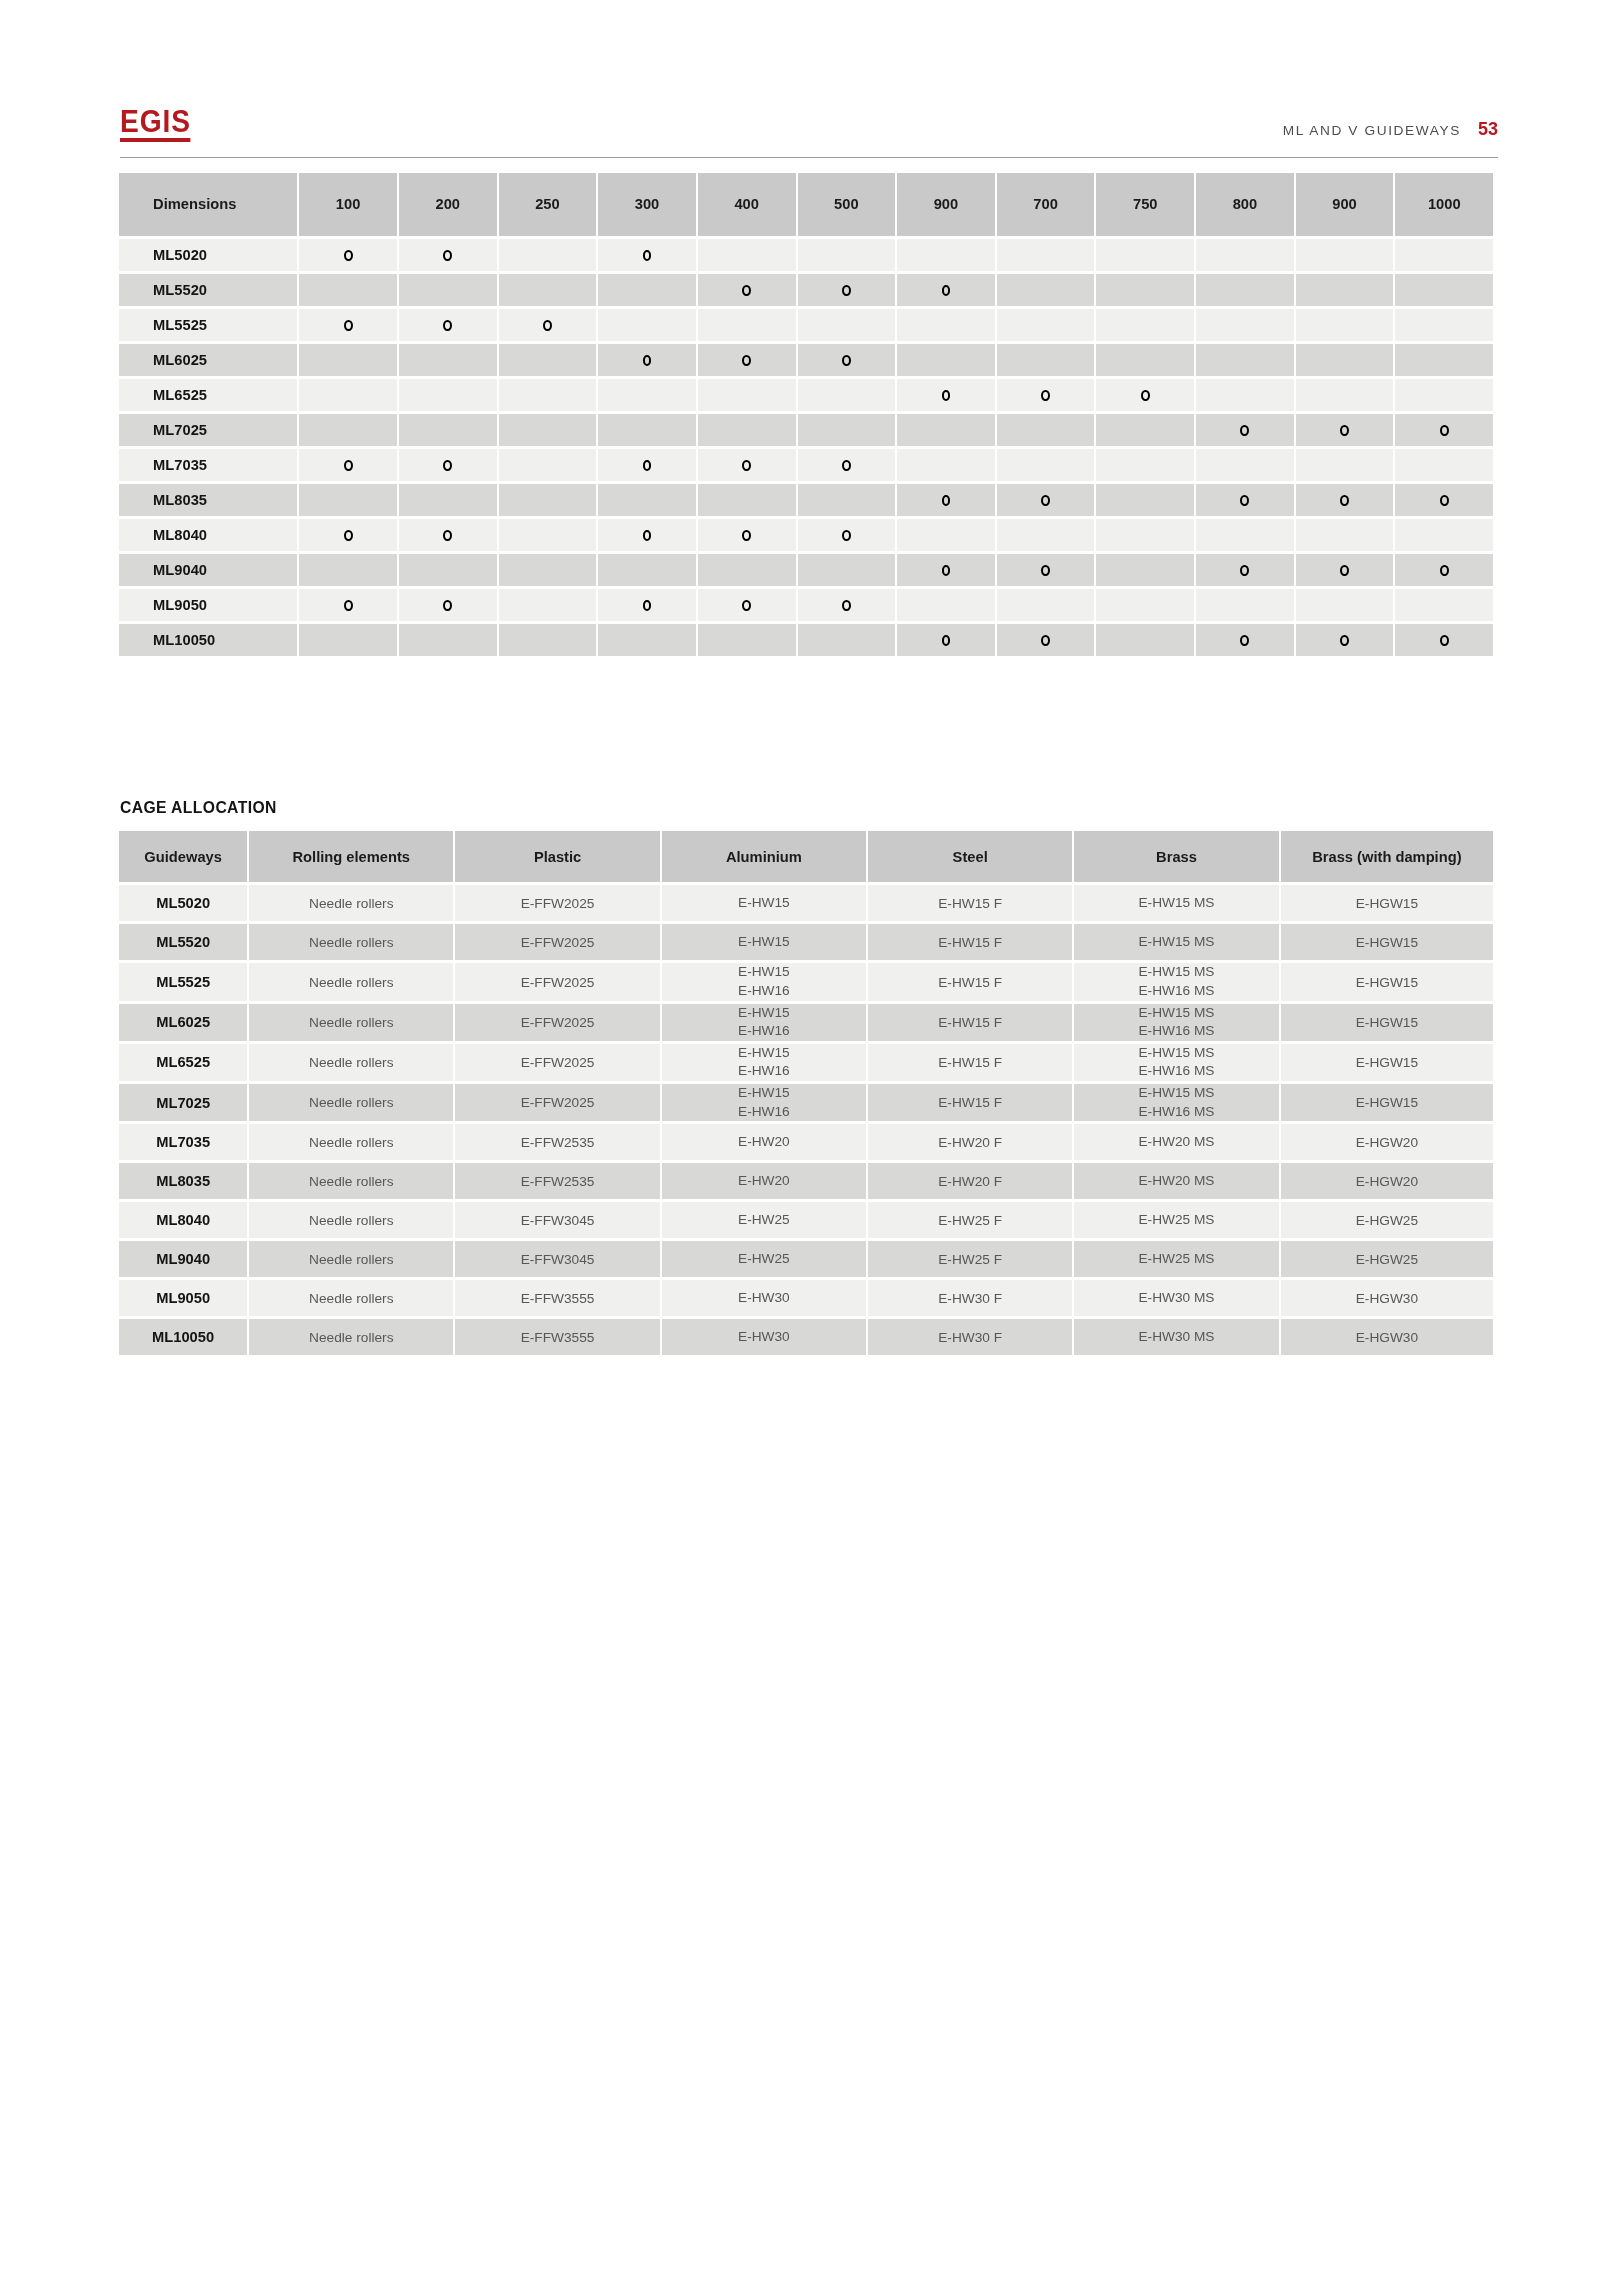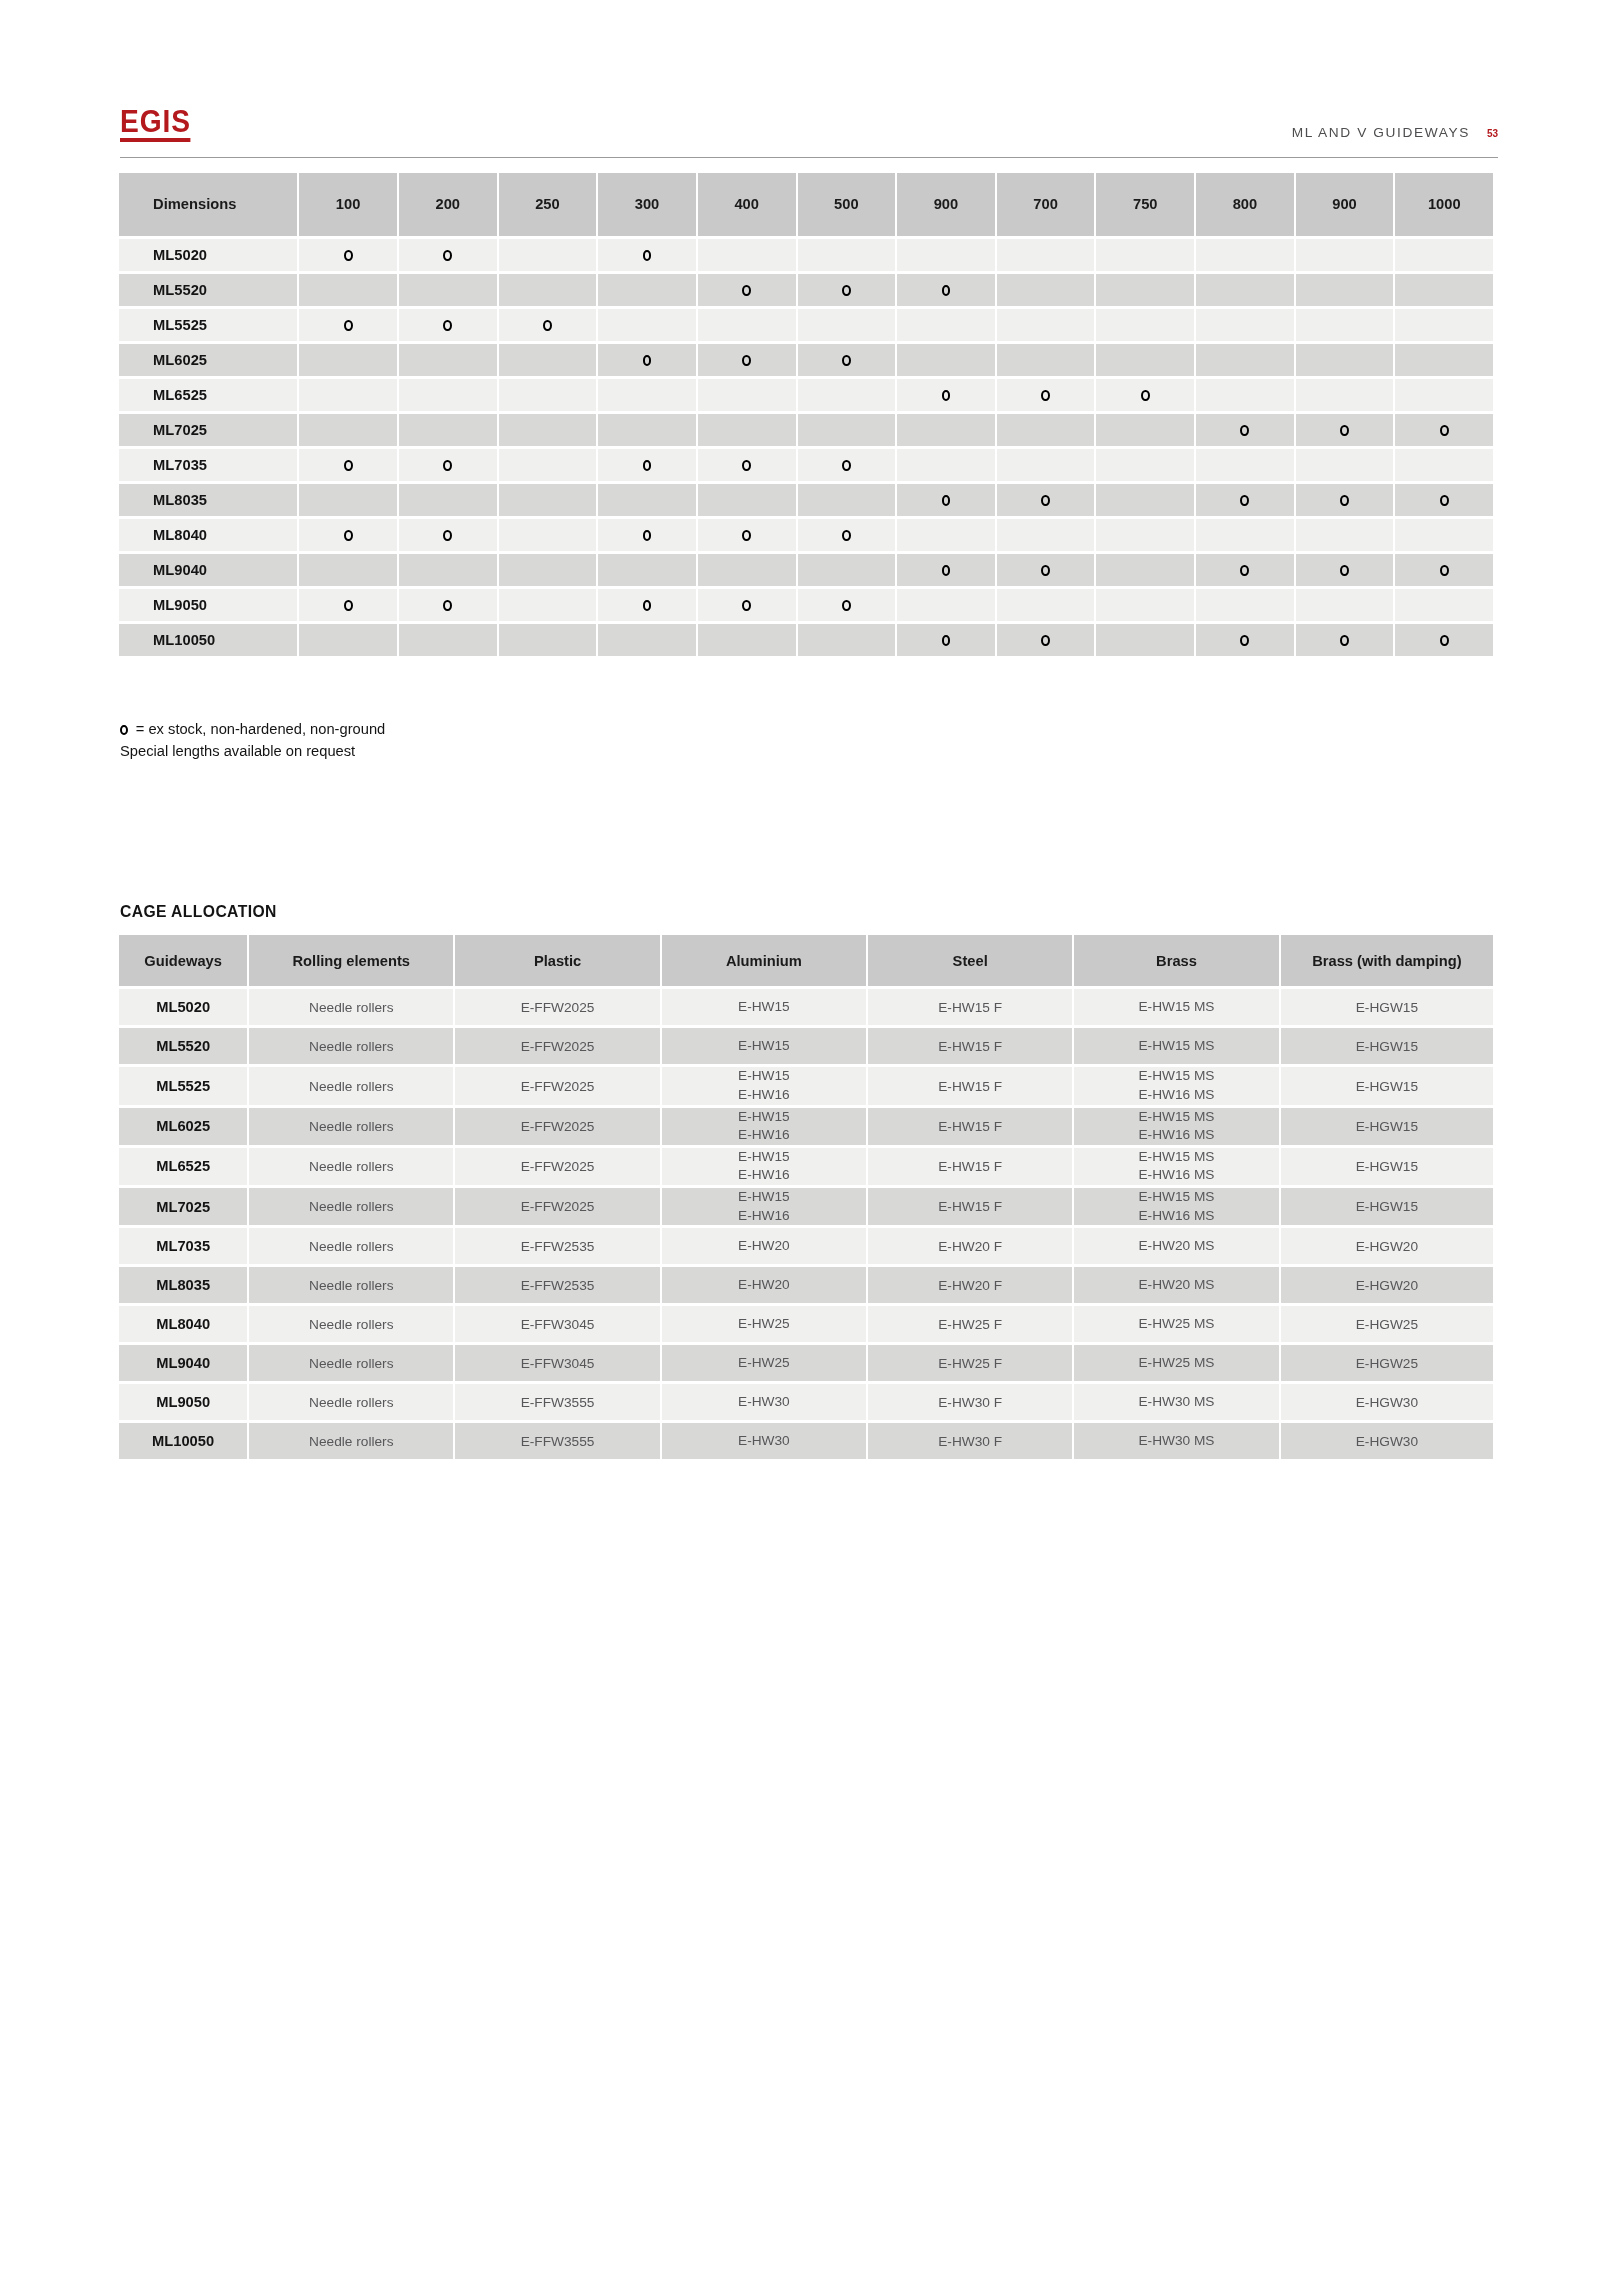--- a/index.html
+++ b/index.html
@@ -30,21 +30,21 @@
     padding-bottom:3.9px;
     transform:scaleX(0.88);
     transform-origin:left bottom;
     width:fit-content;
   }
   .header-right { display:flex; align-items:baseline; gap:17px; padding-bottom:2px; }
   .running-title {
     font-size:13.7px; color:#4d4d4f; letter-spacing:1.6px;
   }
   .page-number {
-    font-size:10px; font-weight:700; color:var(--brand-red,#b3191d);
+    font-size:18px; font-weight:700; color:var(--brand-red,#b3191d);
   }
   .header-rule { border-top:1px solid #9b9b9b; margin-top:14.7px; }
 
   
   h2.section-title {
     font-size:15.7px; font-weight:700; color:#141414;
     letter-spacing:0.4px; white-space:pre;
   }
   .title-standard { margin-top:179px; }
   .title-cage { margin-top:140px; }
@@ -313,25 +313,20 @@
               <td><span class="ring"></span></td>
               <td><span class="ring"></span></td>
               <td></td>
               <td><span class="ring"></span></td>
               <td><span class="ring"></span></td>
               <td><span class="ring"></span></td>
             </tr>
           </tbody>
       </table>
 
-      <p class="legend">
-        <span class="ring"></span>
-        <span>= ex stock, non-hardened, non-ground</span><br>
-        <span>Special lengths available on request</span>
-      </p>
     </section>
 
     <section>
       <h2 class="section-title title-cage">CAGE ALLOCATION</h2>
 
       <table class="ca-table">
         <thead>
           <tr id="ca-head">
               <th class="first">Guideways</th>
               <th class="">Rolling elements</th>

